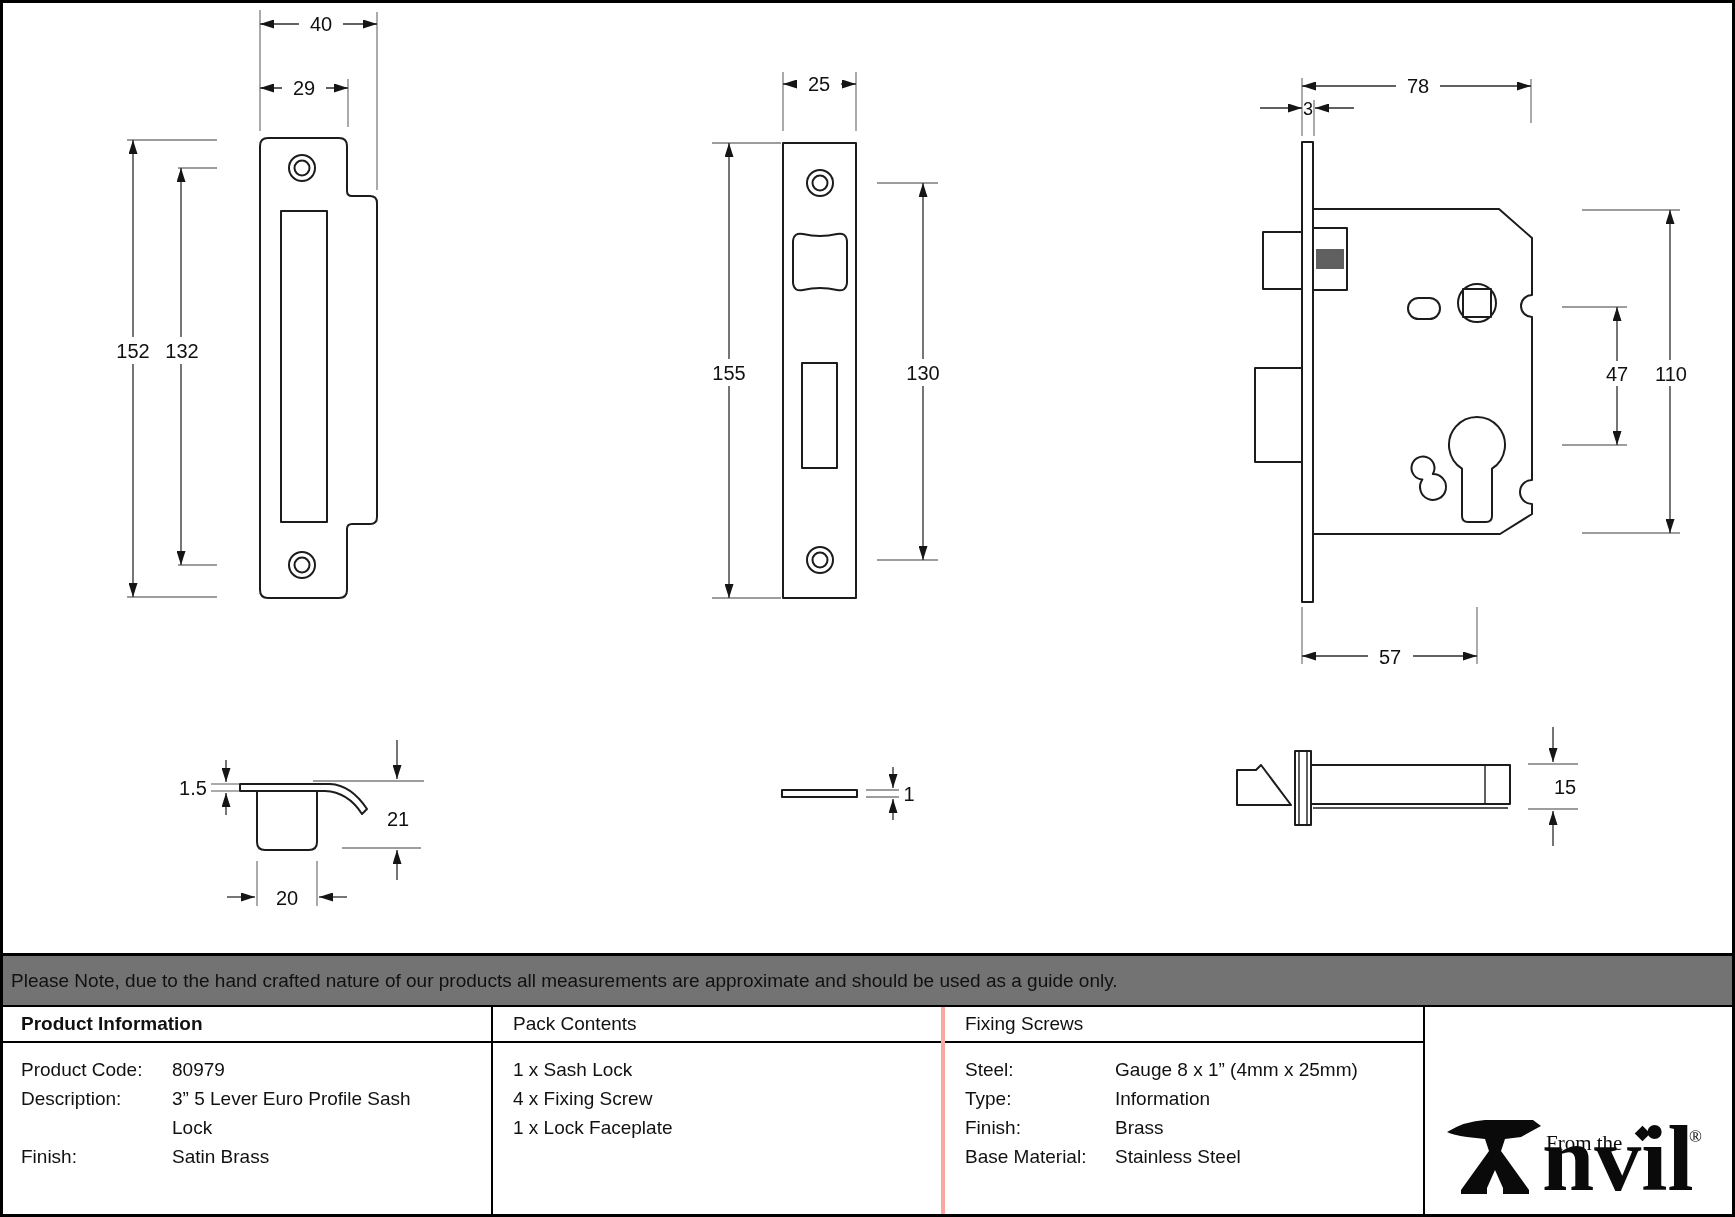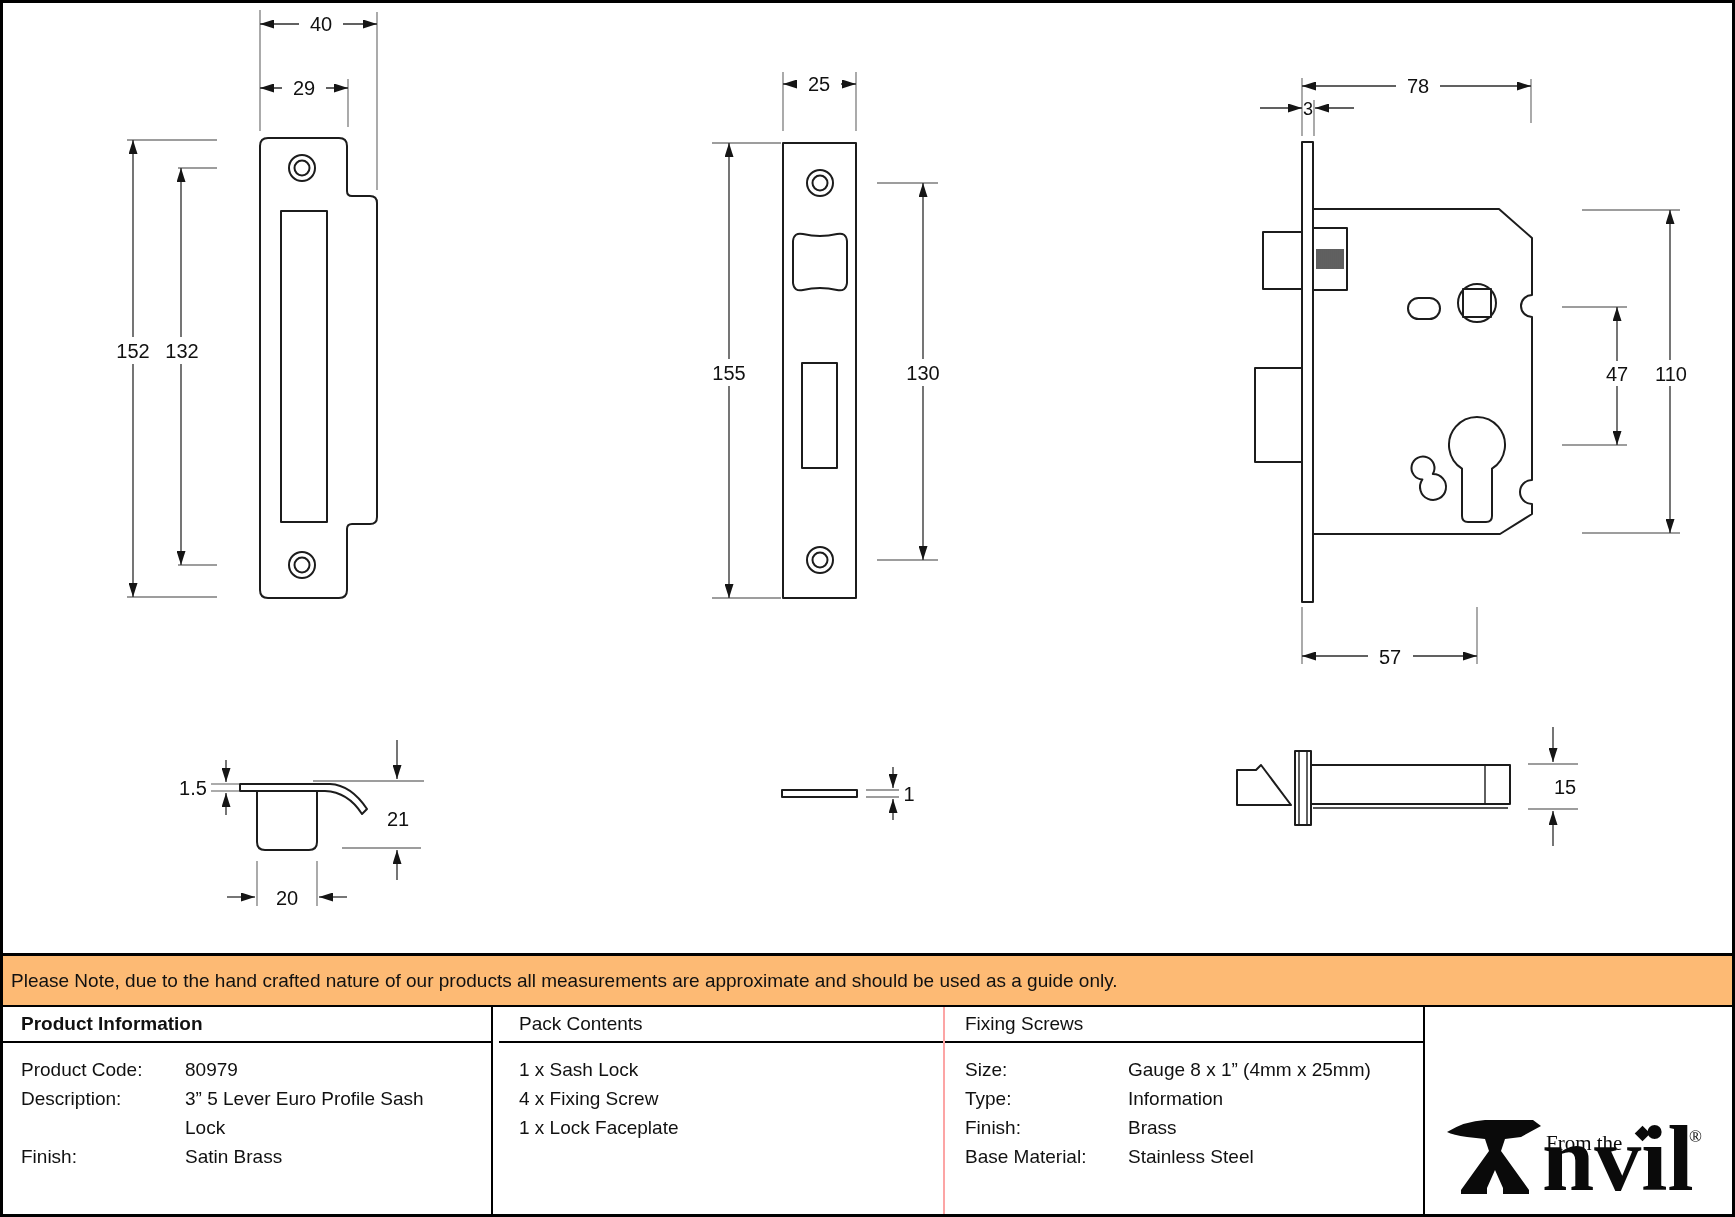--- a/index.html
+++ b/index.html
@@ -10,34 +10,34 @@
   .dimtxt{font-size:20px;fill:#111;text-anchor:middle;}
   .dimtxt.small{font-size:18px;}
   .ol{fill:#fff;stroke:#1c1c1c;stroke-width:2;stroke-linejoin:round;}
   .oln{fill:none;stroke:#1c1c1c;stroke-width:2;stroke-linejoin:round;}
   .thin{fill:none;stroke:#1c1c1c;stroke-width:1.4;}
   .ref{fill:none;stroke:#7d7d7d;stroke-width:1.3;}
   .dim{fill:none;stroke:#2c2c2c;stroke-width:1.3;}
   .lbg{fill:#fff;stroke:none;}
   .note-row{position:absolute;top:953px;left:0;width:1735px;height:54px;box-sizing:border-box;
     border-top:3px solid #000;border-bottom:2px solid #000;display:flex;align-items:center;
-    padding-left:11px;font-size:19px;background:#fdba74;}
+    padding-left:11px;font-size:19px;background:#737373;}
   .info-table{position:absolute;top:1007px;left:0;width:1735px;height:208px;display:flex;background:#fff;}
   .col{box-sizing:border-box;height:100%;}
   .col.c1{width:493px;border-right:2px solid #000;}
-  .col.c2{width:452px;border-right:2px solid #fca5a5;padding-left:6px;}
+  .col.c2{width:452px;border-right:4px solid #fca5a5;}
   .col.c3{width:480px;border-right:2px solid #000;}
   .col.c4{flex:1;display:flex;align-items:center;justify-content:center;margin-top:48px;}
   .cell-header{height:36px;box-sizing:border-box;border-bottom:2px solid #000;display:flex;
     align-items:center;font-size:19px;}
   .c1 .cell-header{padding-left:21px;font-weight:bold;}
   .c2 .cell-header{padding-left:20px;}
   .c3 .cell-header{padding-left:20px;}
   .cell-body{padding-top:12px;font-size:19px;}
-  .kv-row{display:flex;line-height:29px;gap:13px;}
+  .kv-row{display:flex;line-height:29px;}
   .c1 .kv-label{width:151px;padding-left:21px;flex:none;}
   .c3 .kv-label{width:150px;padding-left:20px;flex:none;}
   .kv-value{display:inline-block;}
   .c1 .kv-value{width:252px;}
   .list-item{line-height:29px;padding-left:20px;}
   .logo-wrap{width:270px;height:82px;}
 </style>
 </head>
 <body>
 
@@ -238,21 +238,21 @@
         <div class="list-item">1 x Sash Lock</div>
         <div class="list-item">4 x Fixing Screw</div>
         <div class="list-item">1 x Lock Faceplate</div>
       </div>
     </div>
 
     <div class="col c3">
       <div class="cell-header">Fixing Screws</div>
       <div class="cell-body">
         <div class="kv-row">
-          <span class="kv-label">Size:</span>
+          <span class="kv-label">Steel:</span>
           <span class="kv-value">Gauge 8 x 1” (4mm x 25mm)</span>
         </div>
         <div class="kv-row">
           <span class="kv-label">Type:</span>
           <span class="kv-value">Information</span>
         </div>
         <div class="kv-row">
           <span class="kv-label">Finish:</span>
           <span class="kv-value">Brass</span>
         </div>

